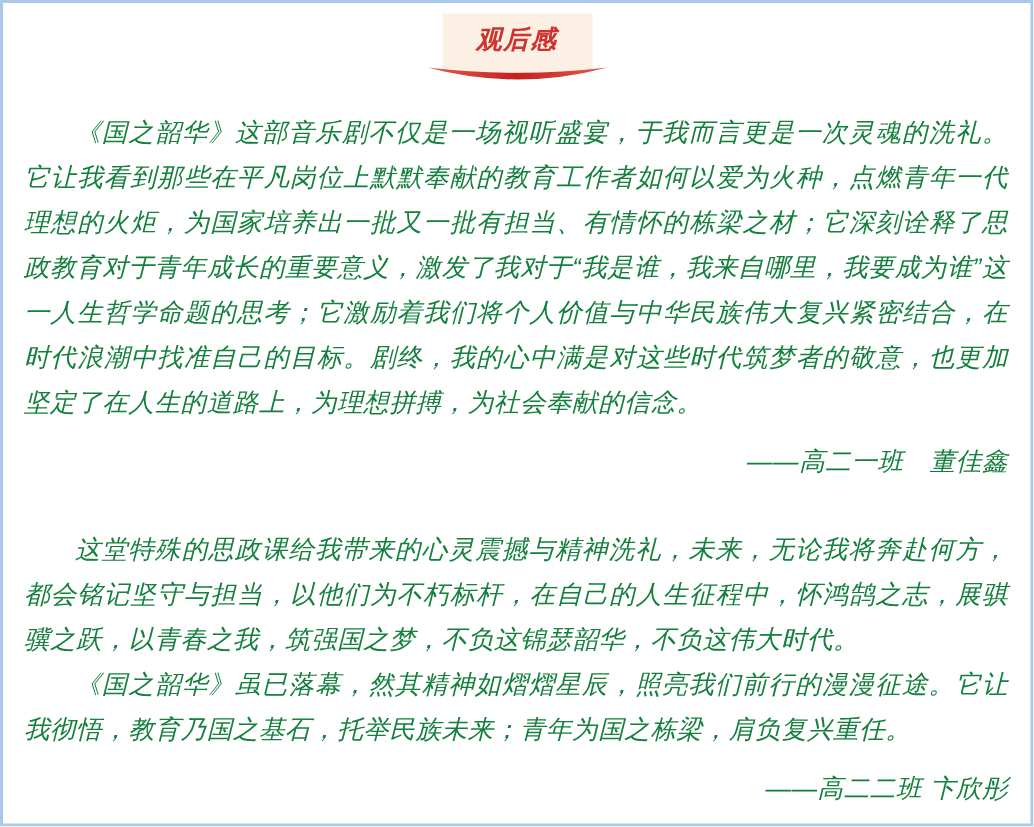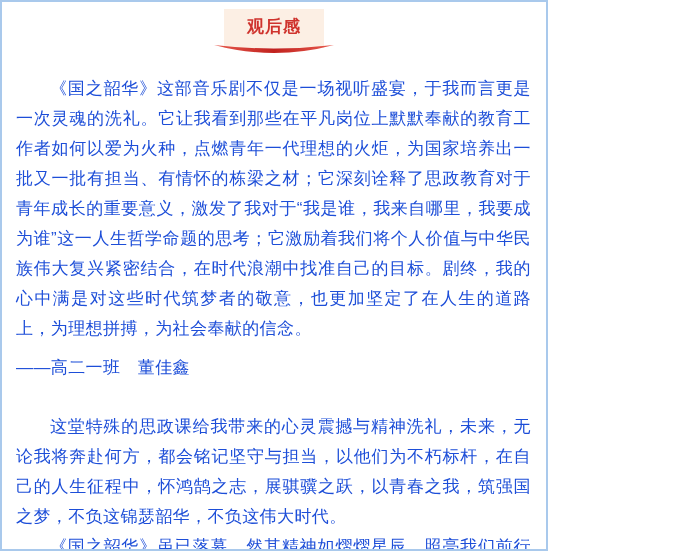--- a/index.html
+++ b/index.html
@@ -1,25 +1,26 @@
 <!DOCTYPE html>
 <html><head>
 <meta charset="utf-8">
 <style>
   * { margin: 0; padding: 0; box-sizing: border-box; }
   html, body { background: #ffffff; }
   body { font-family: "Liberation Sans", "DejaVu Sans", sans-serif; }
 
   .page {
-    width: 548px;
+    width: 689px;
     height: 551px;
     background: #ffffff;
     border: 2px solid #a9c9ec;
     overflow: hidden;
     position: relative;
+    font-style: italic;
   }
 
   .banner-wrap {
     text-align: center;
     padding-top: 7px;
     line-height: 0;
   }
   .banner-box {
     display: inline-block;
     background: #fcefe4;
@@ -32,30 +33,31 @@
   }
   .banner-swoosh {
     display: block;
     margin: -6px auto 0 auto;
     width: 124px;
     height: 16px;
   }
 
   .body-text {
     padding: 16px 15px 0 14px;
-    color: #1d4ed8;
+    color: #15803d;
     font-size: 17px;
     line-height: 30px;
     letter-spacing: 0.4px;
     text-align: justify;
   }
   .para {
     text-indent: 2em;
   }
   .attribution {
+    text-align: right;
     margin-top: 9px;
     letter-spacing: 0.4px;
   }
   .attribution.first {
     margin-bottom: 29px;
   }
 </style>
 </head>
 <body>
 

